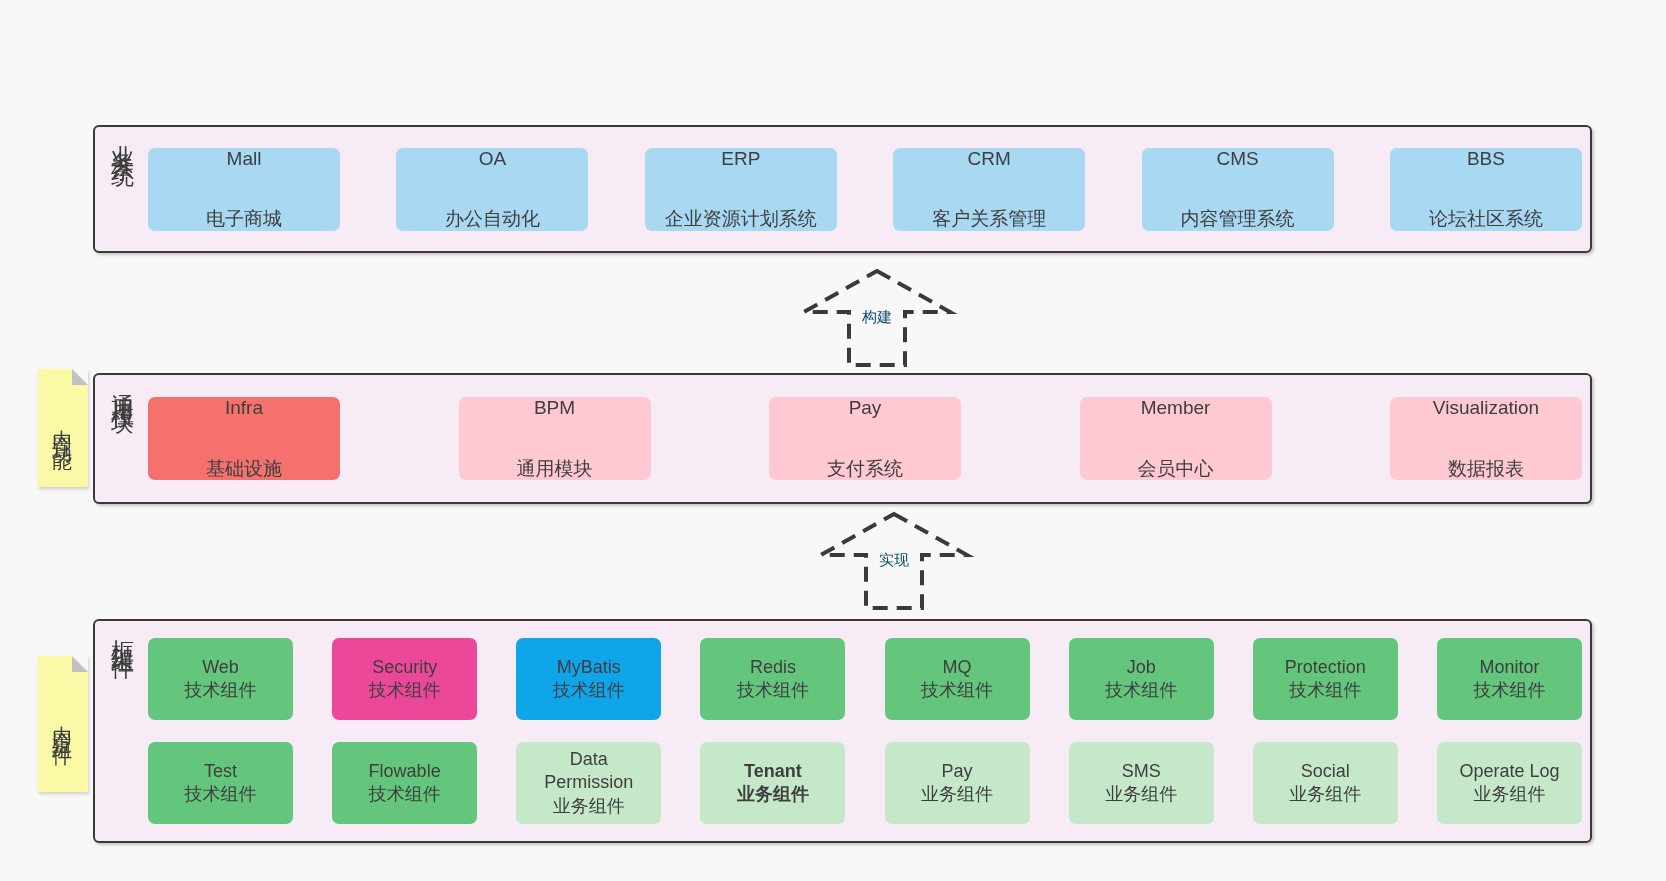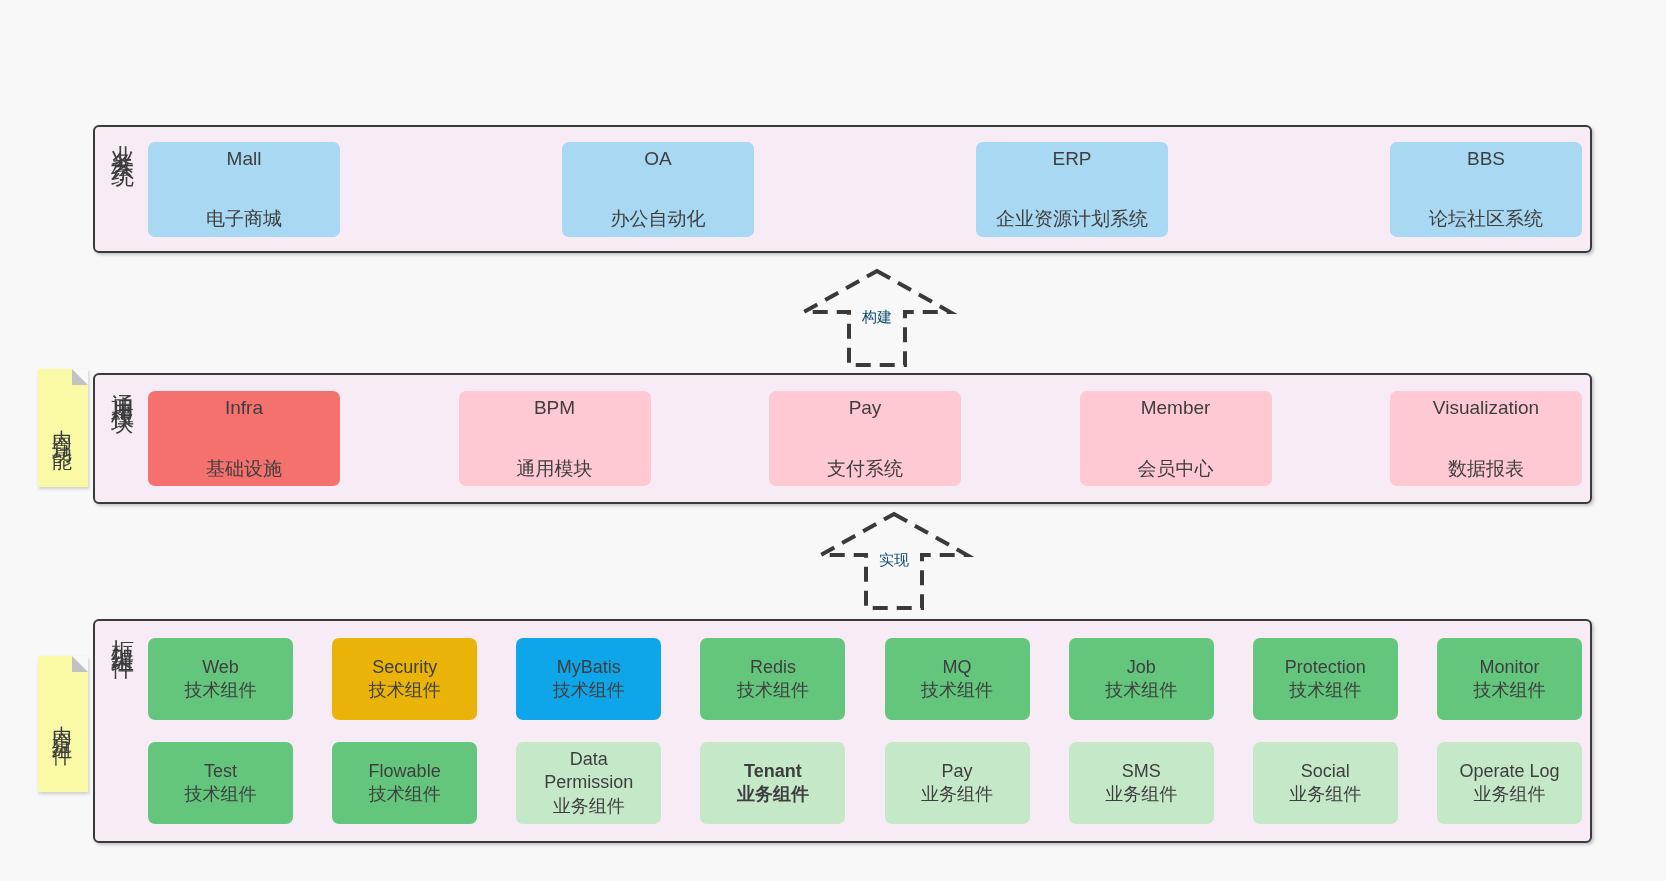--- a/index.html
+++ b/index.html
@@ -34,21 +34,21 @@
     position:absolute;left:53px;right:8px;top:0;height:100%;
     display:flex;flex-direction:column;justify-content:center;gap:22px;
   }
   .row{display:flex;justify-content:space-between;}
 
   .box{
     border-radius:7px;box-sizing:border-box;
     display:flex;flex-direction:column;align-items:center;justify-content:center;
     text-align:center;line-height:1.38;padding:2px 6px;
   }
-  .band-1 .box,.band-2 .box{width:192px;height:95px;font-size:19px;gap:34px;}
+  .band-1 .box,.band-2 .box{width:192px;height:83px;font-size:19px;gap:34px;}
   .band-3 .box{width:145px;height:82px;font-size:18px;line-height:1.3;padding:2px 12px;}
 
   
   .sticky{
     position:absolute;left:38px;width:50px;
     background:var(--sticky,#fafaa6);
     display:flex;align-items:center;justify-content:center;
     writing-mode:vertical-rl;text-orientation:upright;
     font-size:20px;letter-spacing:7px;color:#3c3c3c;
     z-index:4;box-shadow:1px 2px 3px rgba(110,110,110,.3);
@@ -106,20 +106,28 @@
           </div>
           <div class="box" style="background: rgb(168, 216, 242);">
             <div>OA</div>
             <div>办公自动化</div>
           </div>
           <div class="box" style="background: rgb(168, 216, 242);">
             <div>ERP</div>
             <div>企业资源计划系统</div>
           </div>
           <div class="box" style="background: rgb(168, 216, 242);">
+            <div>CRM</div>
+            <div>客户关系管理</div>
+          </div>
+          <div class="box" style="background: rgb(168, 216, 242);">
+            <div>CMS</div>
+            <div>内容管理系统</div>
+          </div>
+          <div class="box" style="background: rgb(168, 216, 242);">
             <div>BBS</div>
             <div>论坛社区系统</div>
           </div>
         </div>
       </div>
     </div>
     <div class="band band-2">
       <div class="band-label">通用模块</div>
       <div class="rows">
         <div class="row">
@@ -148,21 +156,21 @@
     </div>
     <div class="sticky sticky-2">内置功能</div>
     <div class="band band-3">
       <div class="band-label">框架组件</div>
       <div class="rows">
         <div class="row">
           <div class="box" style="background: rgb(99, 198, 124);">
             <div>Web</div>
             <div>技术组件</div>
           </div>
-          <div class="box" style="background: #eab308;">
+          <div class="box" style="background: #ec4899;">
             <div>Security</div>
             <div>技术组件</div>
           </div>
           <div class="box" style="background: #0ea5e9;">
             <div>MyBatis</div>
             <div>技术组件</div>
           </div>
           <div class="box" style="background: rgb(99, 198, 124);">
             <div>Redis</div>
             <div>技术组件</div>

